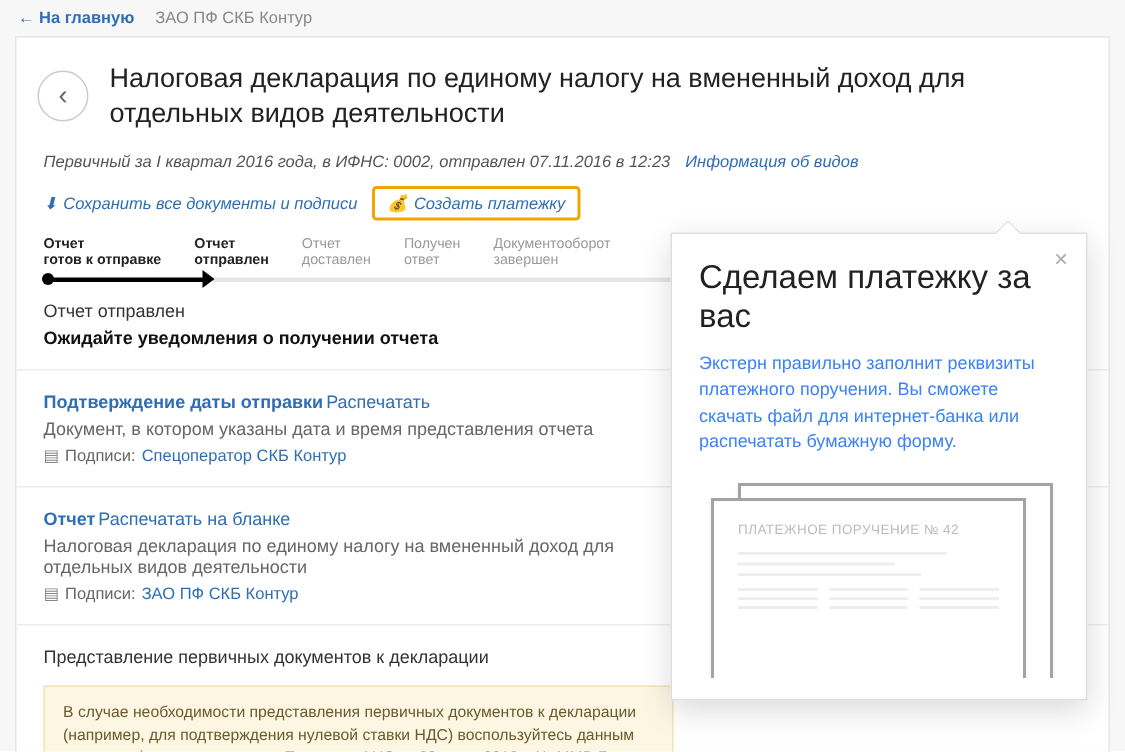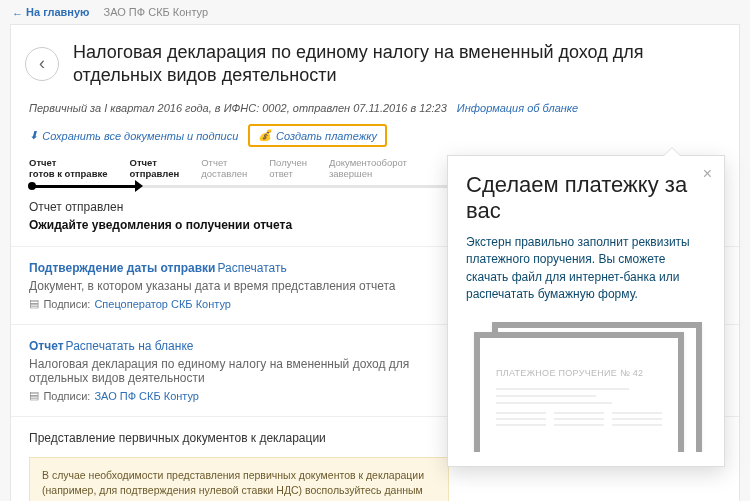--- a/index.html
+++ b/index.html
@@ -152,36 +152,36 @@
     border-right: 8px solid transparent;
     border-bottom: 8px solid #fff;
     filter: drop-shadow(0 -1px 0 #ddd);
   }
   .popover .close {
     position: absolute; top: 10px; right: 12px;
     color: #aaa; font-size: 16px; cursor: pointer;
     line-height: 1;
   }
   .popover h3 { font-size: 22px; font-weight: 400; color: #222; margin-bottom: 10px; }
-  .popover p { font-size: 12px; color: #0c4a6e; line-height: 1.45; }
+  .popover p { font-size: 12px; color: #3b82f6; line-height: 1.45; }
   .doc-illust {
     margin-top: 18px;
     height: 130px;
     position: relative;
     overflow: hidden;
   }
   .doc-page {
     position: absolute;
     background: #fff;
-    border: 6px solid #a3a3a3;
+    border: 2px solid #a3a3a3;
     width: 210px;
     height: 160px;
     left: 8px; top: 10px;
     box-shadow: 0 1px 3px rgba(0,0,0,0.08);
-    padding: 30px 16px;
+    padding: 14px 16px;
   }
   .doc-page.back { left: 26px; top: 0; }
   .doc-label { font-size: 9px; color: #bbb; letter-spacing: 0.3px; margin-bottom: 10px; }
   .doc-lines div {
     height: 2px; background: #eee; margin-bottom: 5px;
   }
   .doc-cols { display: flex; gap: 8px; margin-top: 8px; }
   .doc-cols .col { flex: 1; }
   .doc-cols .col div { height: 2px; background: #eee; margin-bottom: 4px; }
   .icon { display: inline-block; }
@@ -197,21 +197,21 @@
 <div class="card">
   <div class="header">
     <div class="back-circle">
       <span class="icon">‹</span>
     </div>
     <div class="title">Налоговая декларация по единому налогу на вмененный доход для отдельных видов деятельности</div>
   </div>
 
   <div class="meta-row">
     <span>Первичный за I квартал 2016 года, в ИФНС: 0002, отправлен 07.11.2016 в 12:23</span>
-    <span class="meta-link">Информация об бланке</span>
+    <span class="meta-link">Информация об видов</span>
     <span class="spacer"></span>
     <span class="meta-link">
       <span class="icon">⬇</span>
       <span>Сохранить все документы и подписи</span>
     </span>
     <span class="btn-create">
       <span class="icon">💰</span>
       <span>Создать платежку</span>
     </span>
   </div>

